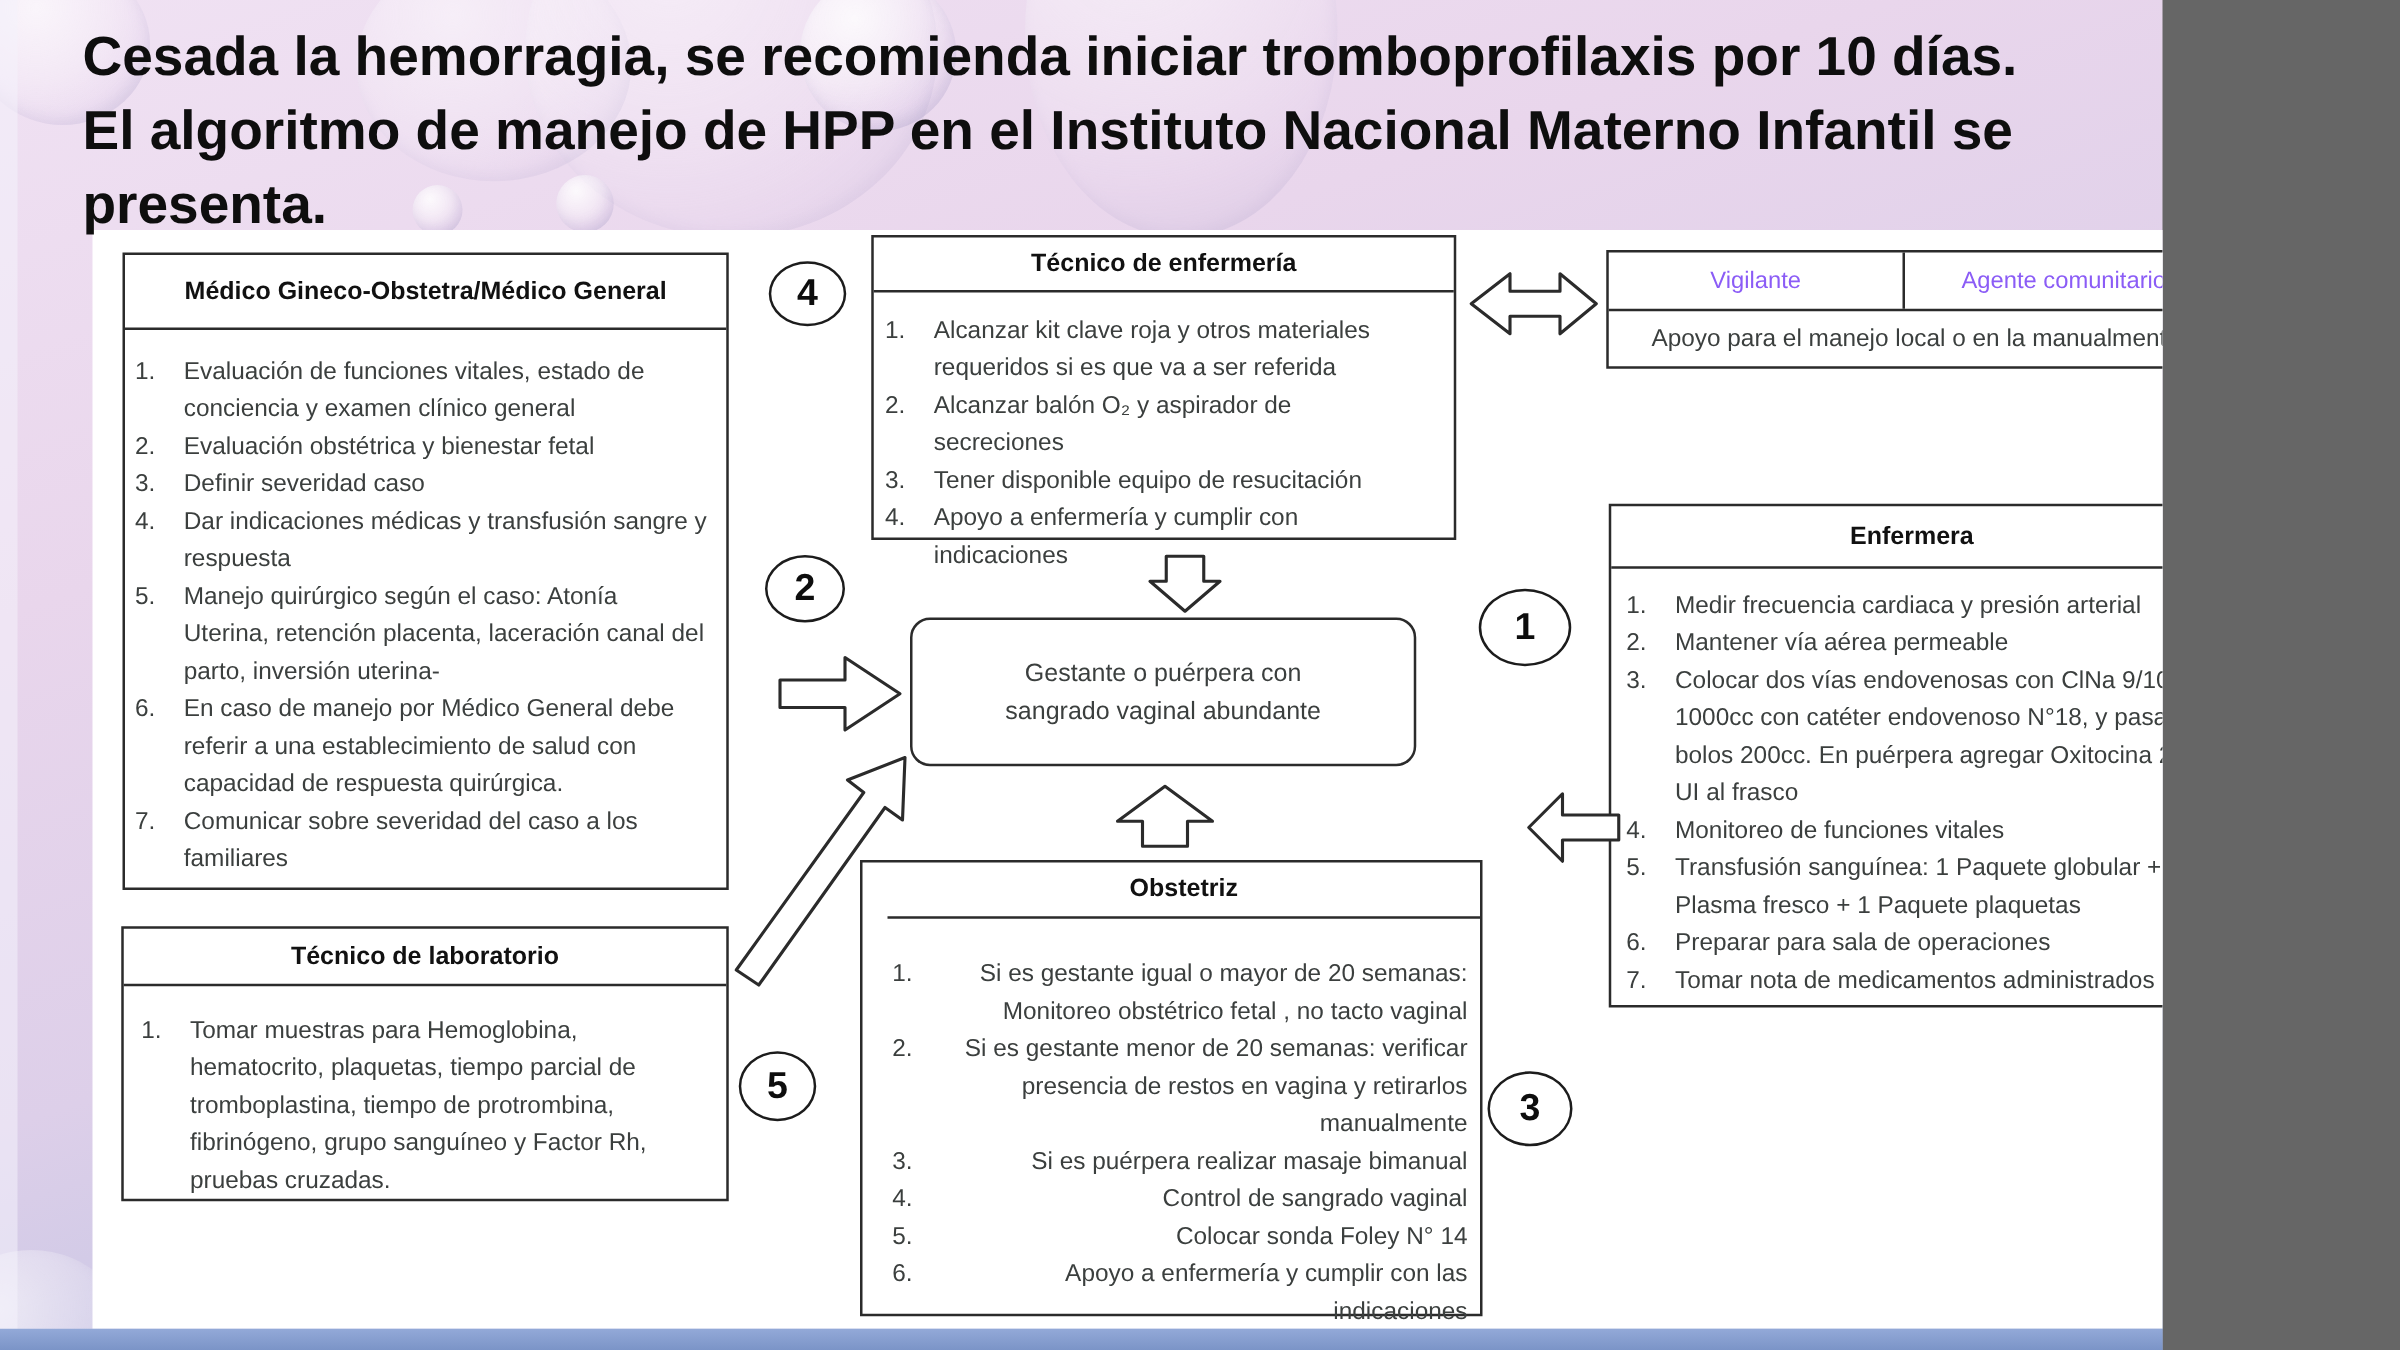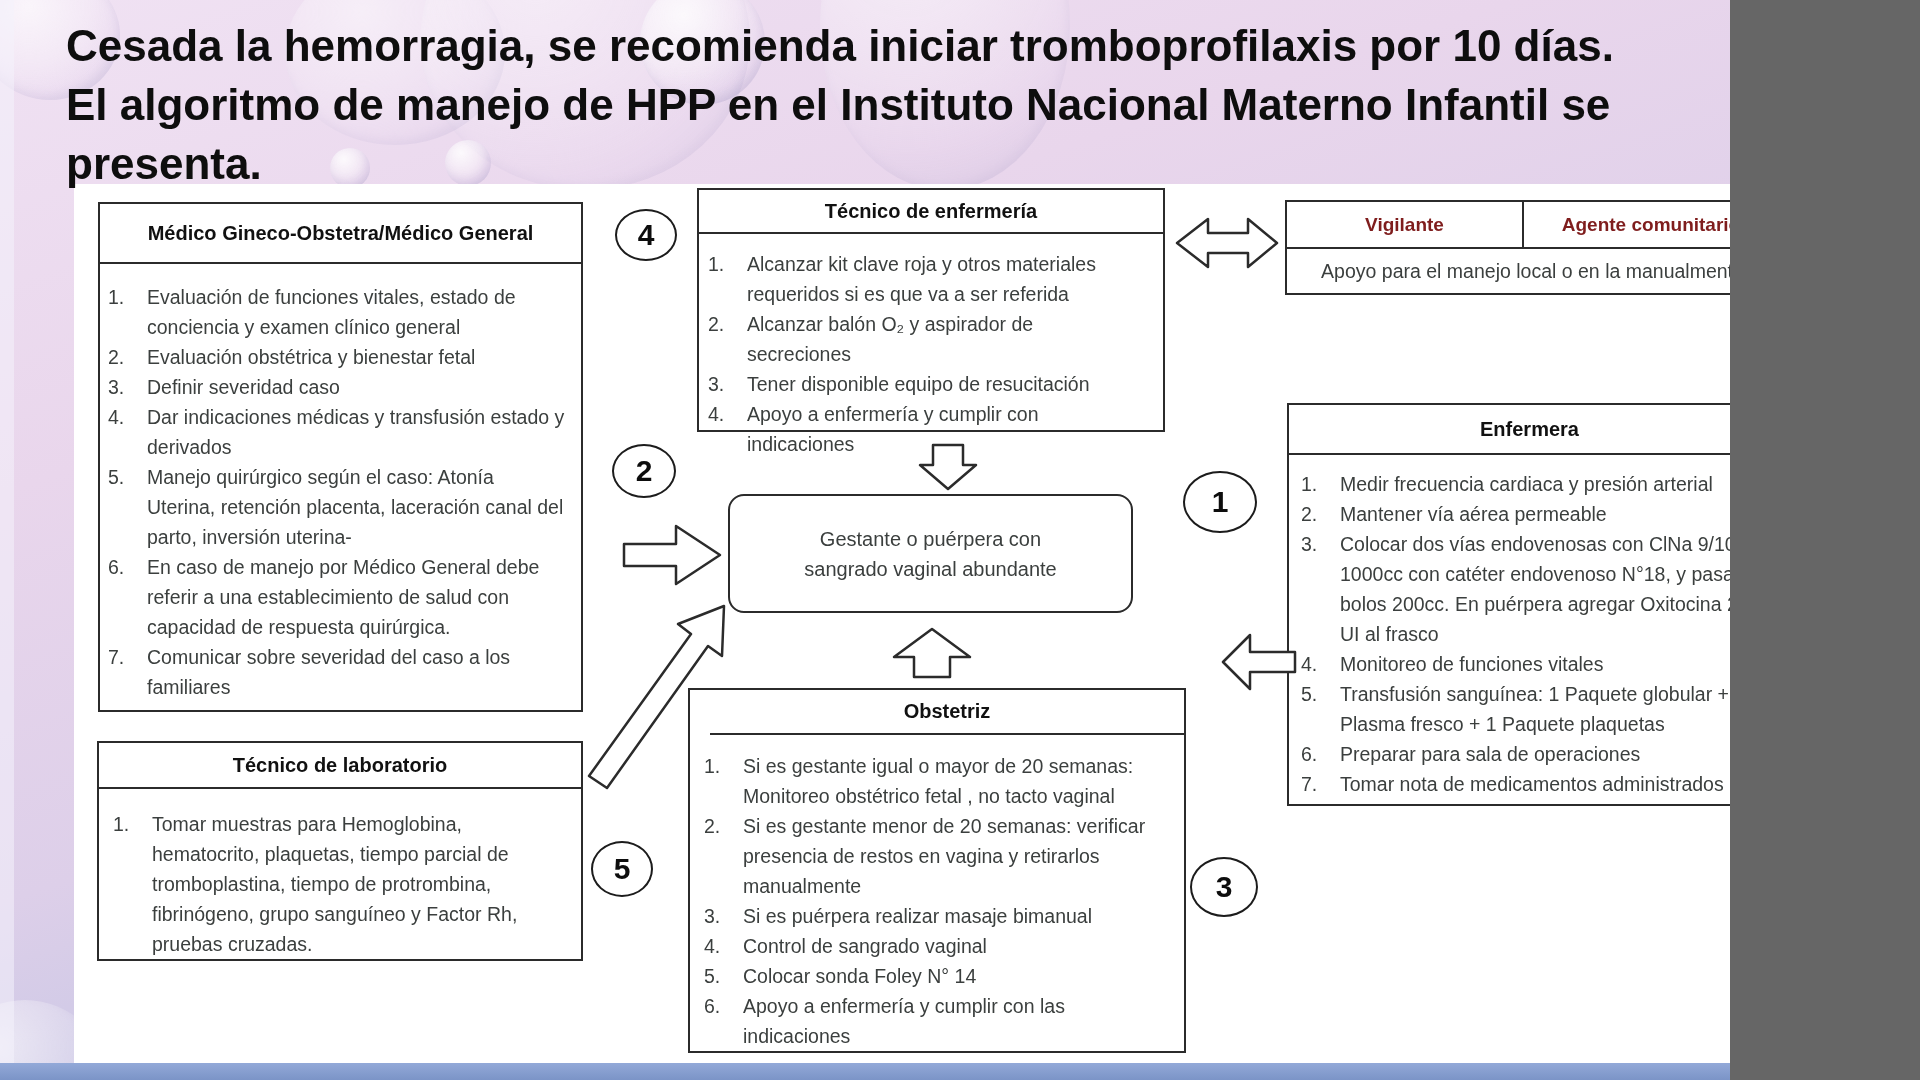--- a/index.html
+++ b/index.html
@@ -35,21 +35,21 @@
   
   .step{position:absolute;border:2.5px solid #1c1c1c;border-radius:50%;background:#fff;z-index:4;
     display:flex;align-items:center;justify-content:center;font-weight:bold;font-size:30px;color:#0d0d0d;box-sizing:border-box;}
   
   .arrow{position:absolute;z-index:3;}
   .arrow polygon{fill:#ffffff;stroke:#2b2b2b;stroke-width:2.5;stroke-linejoin:round;}
   
   .vtable{position:absolute;left:1285px;top:200px;width:495px;height:95px;z-index:3;
     background:#fff;border:2px solid #2b2b2b;box-sizing:border-box;display:flex;flex-direction:column;}
   .vtable .row1{display:flex;height:47px;border-bottom:2px solid #2b2b2b;box-sizing:border-box;}
-  .vtable .cell{display:flex;align-items:center;justify-content:center;font-weight:bold;font-size:19px;color:#7f1d1d;box-sizing:border-box;}
+  .vtable .cell{display:flex;align-items:center;justify-content:center;font-weight:normal;font-size:19px;color:#8b5cf6;box-sizing:border-box;}
   .vtable .cell.c1{width:237px;border-right:2px solid #2b2b2b;}
   .vtable .cell.c2{flex:1;}
   .vtable .row2{flex:1;display:flex;align-items:center;justify-content:center;
     font-size:19.5px;color:#3b3f3e;}
 </style>
 </head>
 <body>
 
 <div class="slide">
 
@@ -84,21 +84,21 @@
       <div class="li">
           <span class="li-text">Evaluación de funciones vitales, estado de conciencia y examen clínico general</span>
         </div>
       <div class="li">
           <span class="li-text">Evaluación obstétrica y bienestar fetal</span>
         </div>
       <div class="li">
           <span class="li-text">Definir severidad caso</span>
         </div>
       <div class="li">
-          <span class="li-text">Dar indicaciones médicas y transfusión estado y derivados</span>
+          <span class="li-text">Dar indicaciones médicas y transfusión sangre y respuesta</span>
         </div>
       <div class="li">
           <span class="li-text">Manejo quirúrgico según el caso: Atonía Uterina, retención placenta, laceración canal del parto, inversión uterina-</span>
         </div>
       <div class="li">
           <span class="li-text">En caso de manejo por Médico General debe referir a una establecimiento de salud con capacidad de respuesta quirúrgica.</span>
         </div>
       <div class="li">
           <span class="li-text">Comunicar sobre severidad del caso a los familiares</span>
         </div>
@@ -157,21 +157,21 @@
         </div>
     </div>
   </div>
 
   <div class="patient">
     <span>Gestante o puérpera con sangrado vaginal abundante</span>
   </div>
 
   <div class="box" style="left:688px;top:688px;width:498px;height:365px;">
     <div class="box-header" style="height:45px;margin-left:20px;">Obstetriz</div>
-    <div class="box-list" style="padding:16px 10px 0 14px;">
+    <div class="box-list" style="padding:29px 10px 0 14px;text-align:right;">
       <div class="li">
           <span class="li-text">Si es gestante igual o mayor de 20 semanas: Monitoreo obstétrico fetal , no tacto vaginal</span>
         </div>
       <div class="li">
           <span class="li-text">Si es gestante menor de 20 semanas: verificar presencia de restos en vagina y retirarlos manualmente</span>
         </div>
       <div class="li">
           <span class="li-text">Si es puérpera realizar masaje bimanual</span>
         </div>
       <div class="li">

